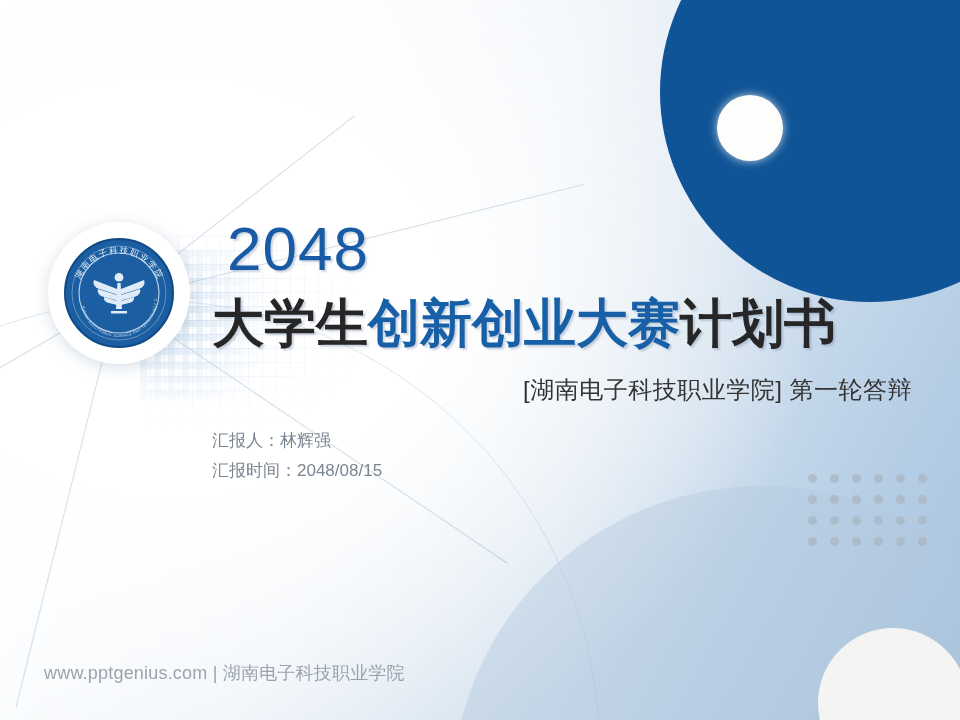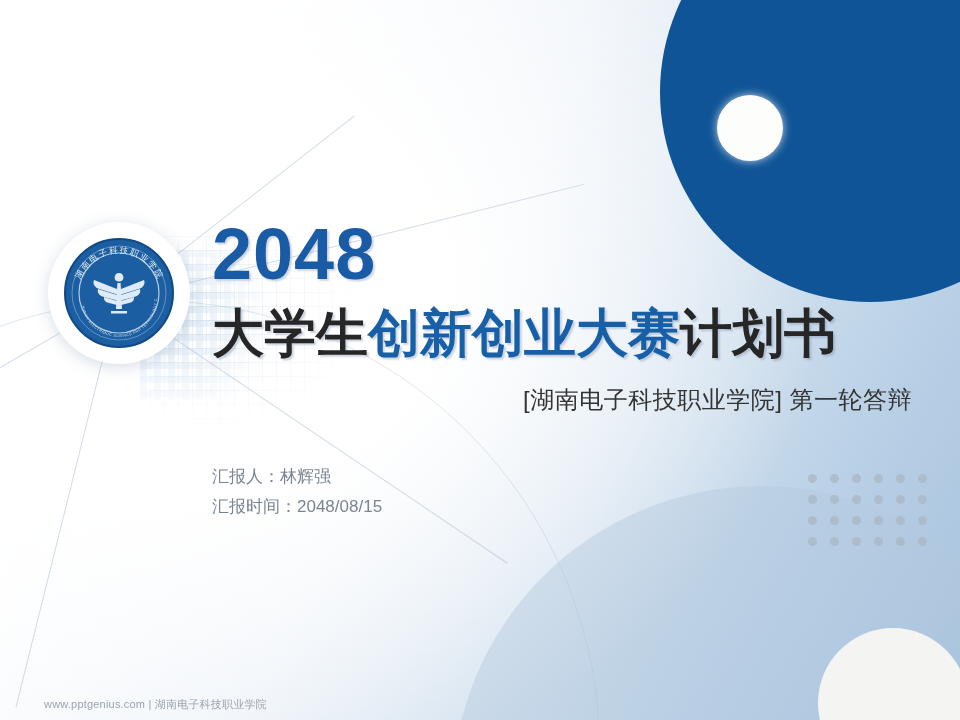--- a/index.html
+++ b/index.html
@@ -129,26 +129,27 @@
     display:flex; align-items:center; justify-content:center;
   }
 
   
   .content {
     position:absolute;
     left:212px; top:218px;
     width:700px;
   }
   .year {
-    font-size:72px;
-    font-weight:bold;
+    font-size:62px;
+    font-weight:normal;
     color:#1a5ba6;
     letter-spacing:1px;
     line-height:1;
     text-shadow:2px 2px 2px rgba(120,140,170,.35);
+    margin-left:15px;
   }
   .headline {
     margin-top:14px;
     font-size:52px;
     font-weight:bold;
     line-height:1.12;
     letter-spacing:0px;
     white-space:nowrap;
     text-shadow:2px 2px 2px rgba(110,130,160,.35);
   }
@@ -157,31 +158,31 @@
 
   .subline {
     margin-top:22px;
     font-size:24px;
     color:#333333;
     letter-spacing:.5px;
     text-align:right;
   }
 
   .meta {
-    margin-top:46px;
+    margin-top:20px;
     font-size:17px;
     color:#7a8591;
     line-height:1.75;
   }
 
   
   .footer {
     position:absolute;
-    left:44px; bottom:8px;
-    font-size:11px;
+    left:44px; bottom:35px;
+    font-size:18px;
     color:#9aa3ad;
     letter-spacing:.2px;
   }
 </style>
 </head>
 <body>
 
 <div class="slide">
 
   <div class="bg-layer">

